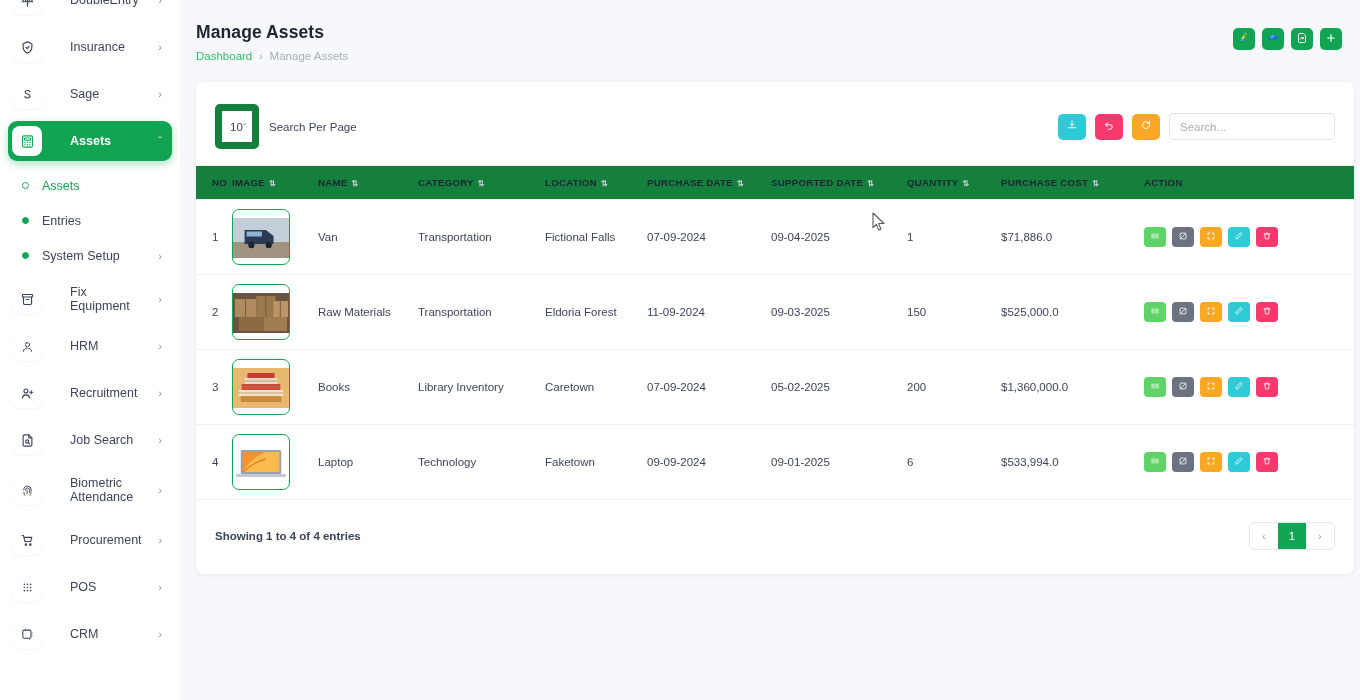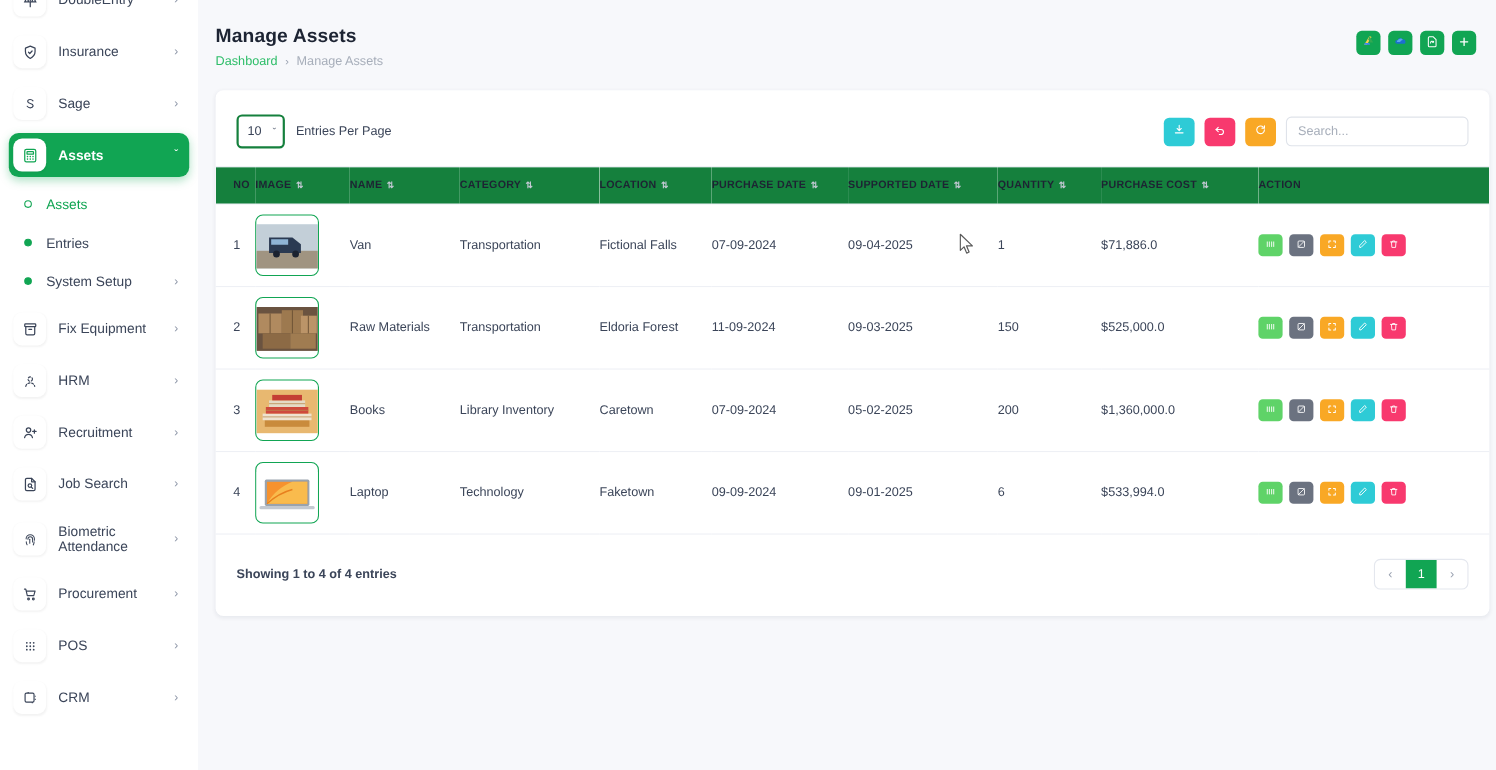--- a/index.html
+++ b/index.html
@@ -22,20 +22,21 @@
   }
   .nav-list { list-style: none; }
   .nav-item {
     display: flex; align-items: center;
     height: 40px;
     margin: 0 8px 7px 8px;
     padding: 0 10px 0 4px;
     border-radius: 9px;
     cursor: pointer;
     position: relative;
+    gap: 17px;
   }
   .nav-item.active {
     background: #11a553;
     box-shadow: 0 3px 9px rgba(17,165,83,.35);
   }
   .nav-ico {
     width: 30px; height: 30px;
     border-radius: 8px;
     background: #ffffff;
     display: flex; align-items: center; justify-content: center;
@@ -119,22 +120,22 @@
     box-shadow: 0 1px 4px rgba(20,30,60,.07);
     padding: 0 0 6px 0;
     width: 1158px;
   }
   .card-top {
     display: flex; align-items: center; justify-content: space-between;
     padding: 22px 19px 16px 19px;
   }
   .epp { display: flex; align-items: center; gap: 10px; }
   .epp-select {
-    width: 44px; height: 31px;
-    border: 2px solid #15803d; border-radius: 5px;
+    width: 44px; height: 45px;
+    border: 7px solid #15803d; border-radius: 5px;
     background: #fff; font-size: 11.5px; color: #3b4559;
     display: flex; align-items: center; justify-content: space-between;
     padding: 0 6px 0 8px; cursor: pointer;
   }
   .epp-select .caret { font-size: 9px; color: #6b7384; }
   .epp-text { font-size: 11.5px; color: #3b4559; }
 
   .top-right { display: flex; align-items: center; gap: 9px; }
   .tbtn {
     width: 28px; height: 26px; border-radius: 5px; border: none;
@@ -450,21 +451,21 @@
   </div>
 
   <section class="card">
 
     <div class="card-top">
       <div class="epp">
         <div class="epp-select">
           <span>10</span>
           <span class="caret">ˇ</span>
         </div>
-        <span class="epp-text">Entries Per Page</span>
+        <span class="epp-text">Search Per Page</span>
       </div>
 
       <div class="top-right">
         <button class="tbtn dl">
           <span>
             <svg width="12" height="12" viewBox="0 0 24 24" fill="none" stroke="#fff" stroke-width="2" stroke-linecap="round" stroke-linejoin="round">
                 <path d="M12 4v9M8.2 9.6L12 13.4l3.8-3.8"></path>
                 <path d="M5 17.5h14"></path>
               </svg>
           </span>

